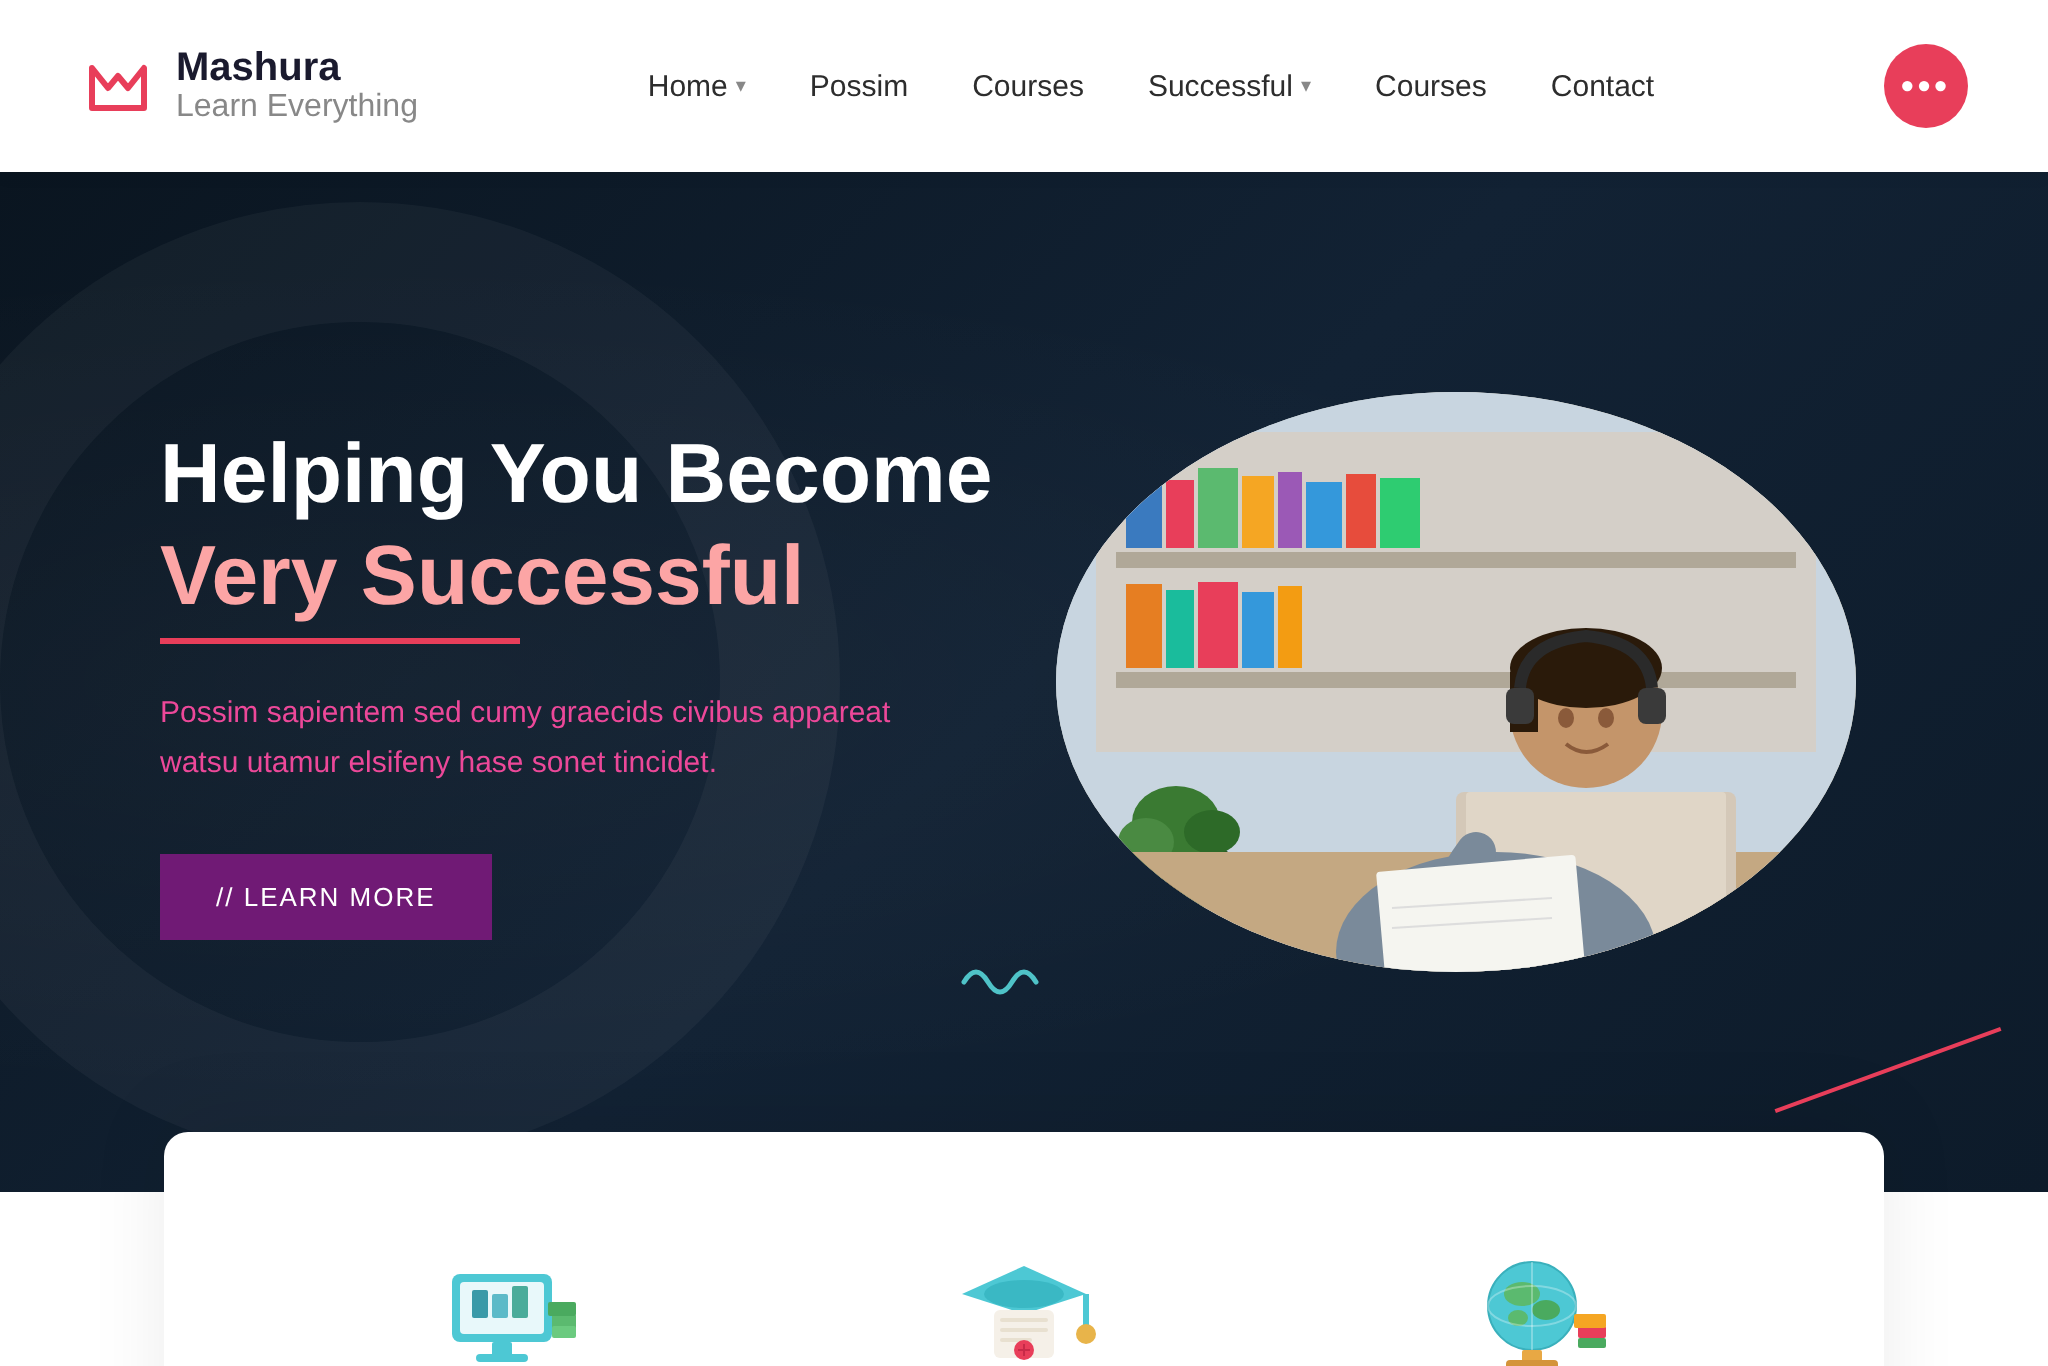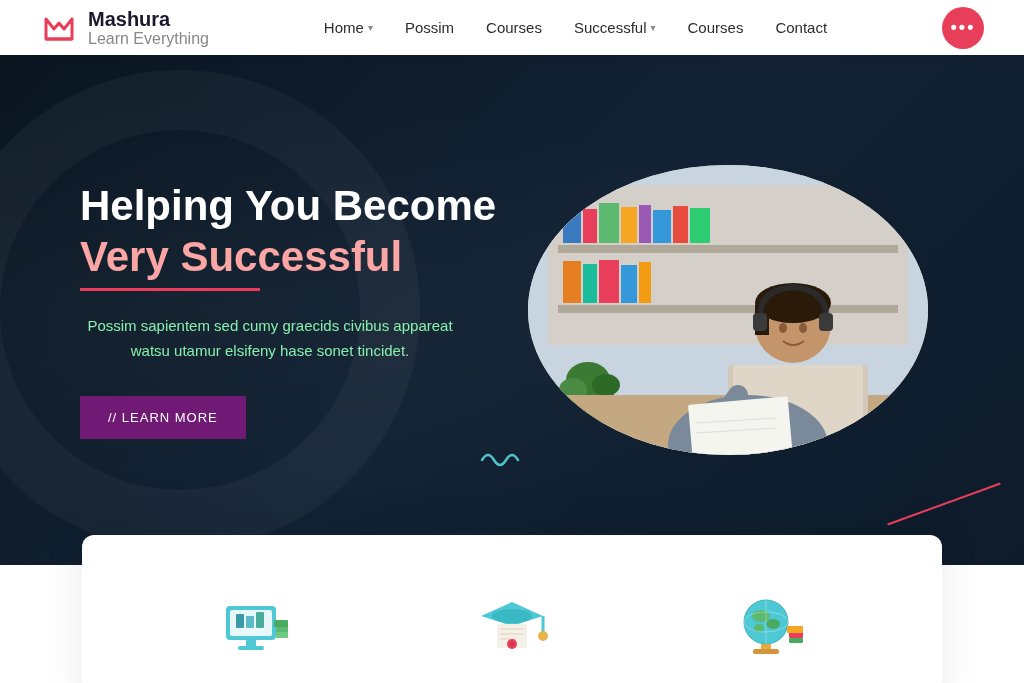--- a/index.html
+++ b/index.html
@@ -4,21 +4,21 @@
   <style>
     *, *::before, *::after { box-sizing: border-box; margin: 0; padding: 0; }
     body { font-family: 'Segoe UI', Arial, sans-serif; overflow-x: hidden; background: #fff; }
 
     
     .navbar {
       display: flex;
       align-items: center;
       justify-content: space-between;
       padding: 0 40px;
-      height: 55px;
+      height: 86px;
       background: #fff;
       box-shadow: 0 2px 8px rgba(0,0,0,0.06);
       position: relative;
       z-index: 10;
     }
     .logo-area {
       display: flex;
       align-items: center;
       gap: 10px;
     }
@@ -114,26 +114,25 @@
     }
     .hero-title-line2::after {
       content: '';
       display: block;
       width: 180px;
       height: 3px;
       background: #e83e5a;
       margin-top: 6px;
     }
     .hero-desc {
-      color: #86efac;
+      color: #ec4899;
       font-size: 15px;
       line-height: 1.7;
       margin: 22px 0 32px;
       max-width: 380px;
-      text-align: center;
     }
     .hero-btn {
       display: inline-flex;
       align-items: center;
       gap: 8px;
       background: #701a75;
       color: #fff;
       padding: 14px 28px;
       font-size: 13px;
       font-weight: 400;

